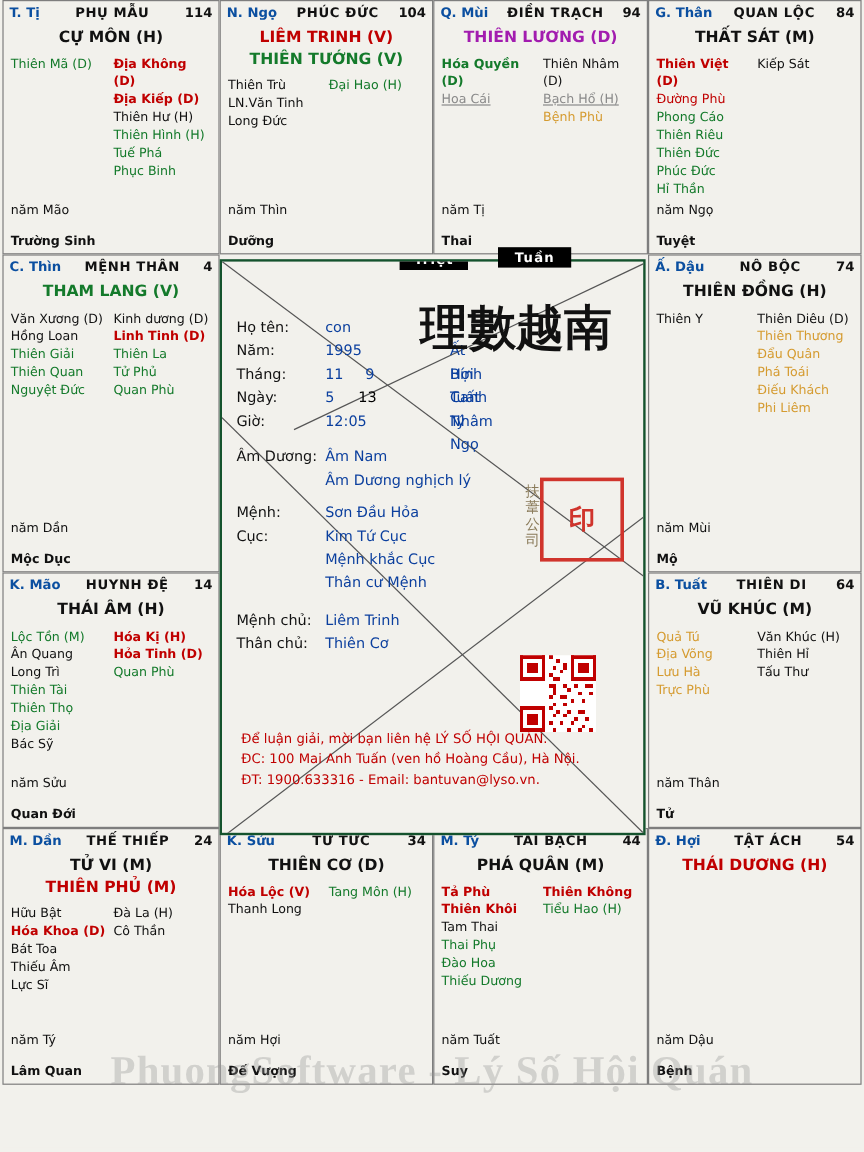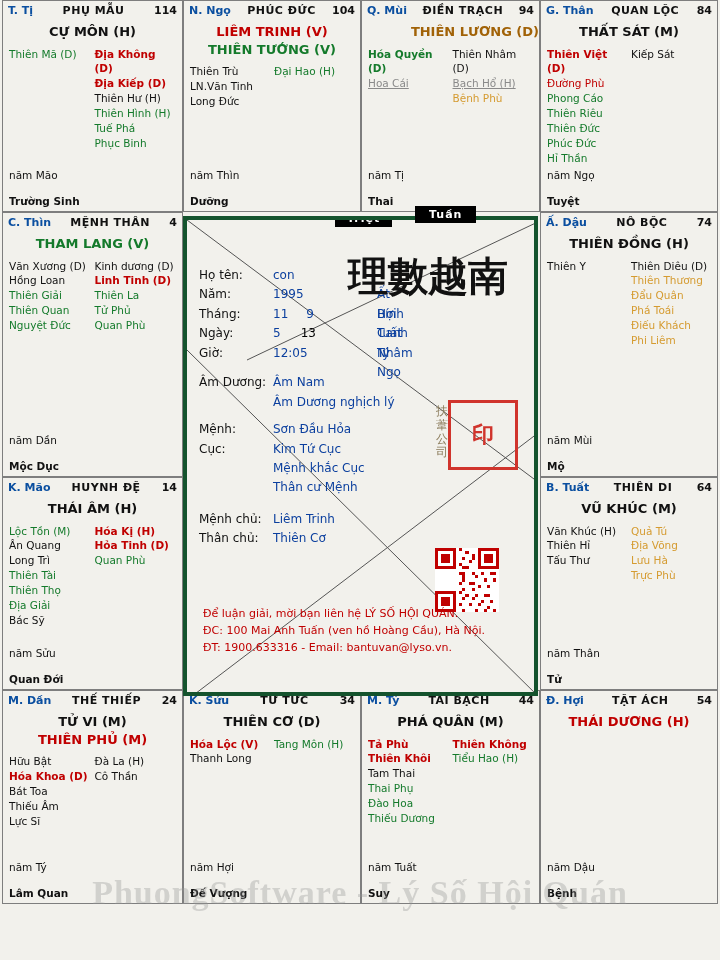--- a/index.html
+++ b/index.html
@@ -34,42 +34,42 @@
   .hdr .chi{color:#0b4fa0;}
   .hdr .cung{color:#111;letter-spacing:.5px;}
   .hdr .num{color:#111;}
   .stars-main{
     text-align:center;font-weight:bold;font-size:13px;
     margin-top:6px;line-height:1.35;
   }
   .m-red{color:#c00000;}
   .m-green{color:#147a2b;}
   .m-black{color:#111;}
-  .m-orange{color:#a16207;text-align:right;}
+  .m-orange{color:#a21caf;}
   .cols{
     display:flex;padding:6px 6px 0 6px;gap:4px;
     font-size:10.5px;line-height:1.42;
   }
   .col{flex:1;min-width:0;}
   .s-red{color:#c00000;}
   .s-green{color:#147a2b;}
   .s-black{color:#111;}
   .s-grey{color:#8a8a8a;text-decoration:underline;}
   .s-orange{color:#d59b30;}
   .s-ltgreen{color:#7bbf8a;}
   .bold{font-weight:bold;}
   .foot{
     position:absolute;bottom:4px;left:6px;right:6px;
     display:flex;gap:14px;font-size:10.5px;flex-direction:column;
   }
   .foot .lbl{color:#111;}
   .foot .val{font-weight:bold;color:#111;}
   #center2{
     position:absolute;left:183px;top:216px;width:355px;height:480px;
-    border:4px solid #14532d;box-sizing:border-box;background:#f2f1ec;
+    border:2px solid #14532d;box-sizing:border-box;background:#f2f1ec;
     overflow:hidden;
   }
   .info{
     position:absolute;left:12px;top:46px;font-size:12px;color:#0b3f9e;
     line-height:1.62;
   }
   .irow{display:flex;}
   .ilabel{width:74px;color:#111;}
   .ival{color:#0b3f9e;}
   .ival2{margin-left:18px;color:#0b3f9e;}
@@ -325,29 +325,29 @@
       <div class="hdr">
         <span class="chi">B. Tuất</span>
         <span class="cung">THIÊN DI</span>
         <span class="num">64</span>
       </div>
       <div class="stars-main">
         <div class="m-black">VŨ KHÚC (M)</div>
       </div>
       <div class="cols">
         <div class="col">
-          <div class="s-black">Văn Khúc (H)</div>
-          <div class="s-black">Thiên Hỉ</div>
-          <div class="s-black">Tấu Thư</div>
-        </div>
-        <div class="col">
           <div class="s-orange">Quả Tú</div>
           <div class="s-orange">Địa Võng</div>
           <div class="s-orange">Lưu Hà</div>
           <div class="s-orange">Trực Phù</div>
+        </div>
+        <div class="col">
+          <div class="s-black">Văn Khúc (H)</div>
+          <div class="s-black">Thiên Hỉ</div>
+          <div class="s-black">Tấu Thư</div>
         </div>
       </div>
       <div class="foot">
         <span class="lbl">năm Thân</span>
         <span class="val">Tử</span>
       </div>
     </div>
     <div class="cell">
       <div class="hdr">
         <span class="chi">M. Dần</span>

